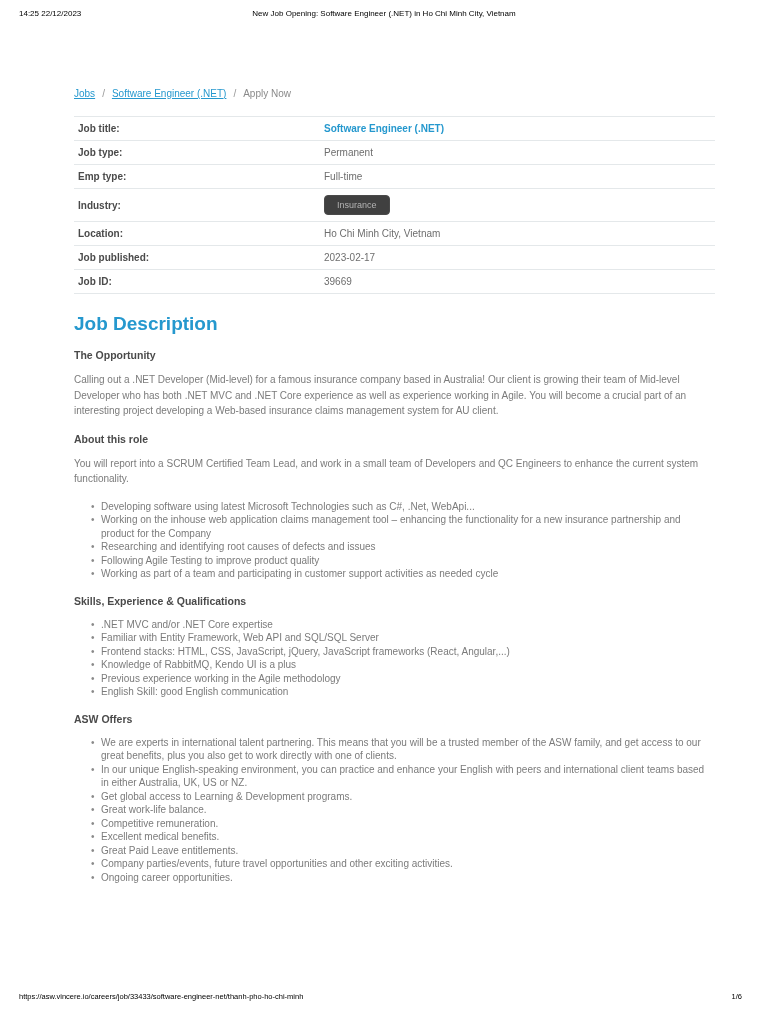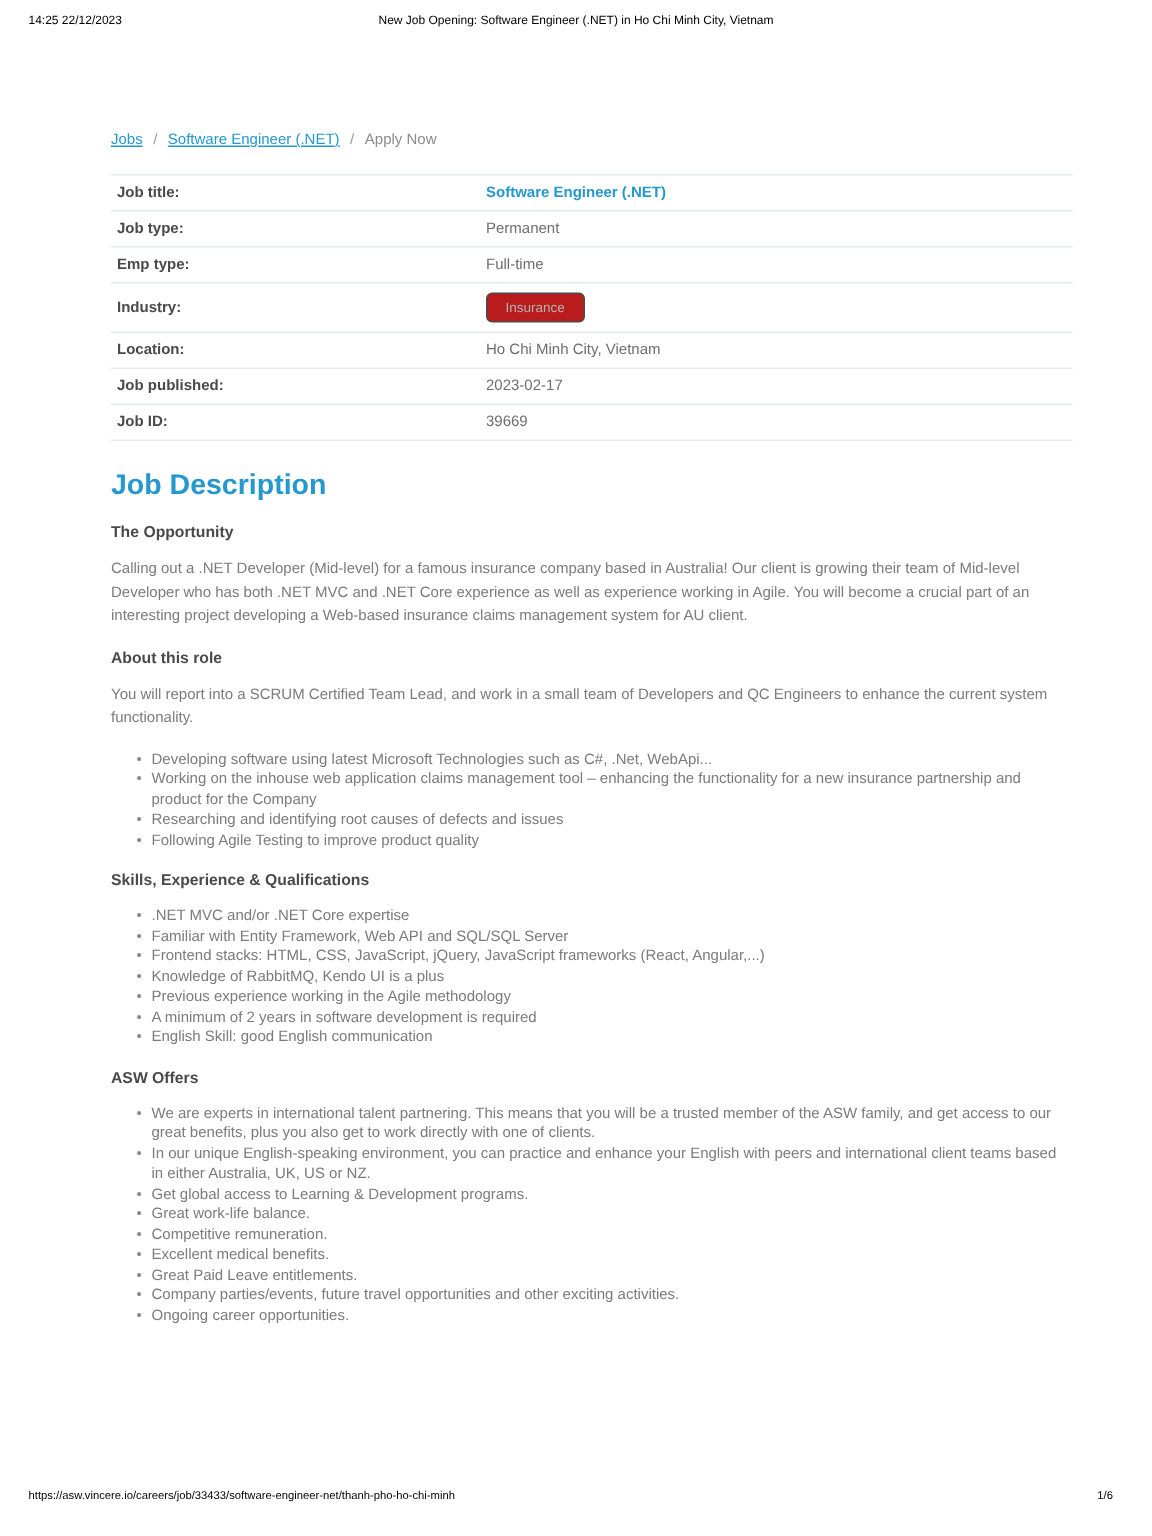--- a/index.html
+++ b/index.html
@@ -33,21 +33,21 @@
   .breadcrumb .sep{color:#9a9a9a;margin:0 7px;}
   .breadcrumb .current{color:#8a8a8a;}
   
   .job-table{border-bottom:1px solid var(--divider);margin-bottom:19px;}
   .job-row{display:flex;align-items:center;border-top:1px solid var(--divider);padding:6px 4px;font-size:10px;}
   .job-label{width:246px;flex-shrink:0;font-weight:bold;color:var(--heading-text);}
   .job-value{color:#6e6e6e;}
   .job-value.link{color:var(--accent);font-weight:bold;cursor:pointer;}
   .tag{
     display:inline-block;border:1px solid var(--tag-border);border-radius:4px;
-    padding:4px 12px;color:var(--tag-text);font-size:9px;cursor:pointer;background:#b91c1c;
+    padding:4px 12px;color:var(--tag-text);font-size:9px;cursor:pointer;background:#404040;
   }
   
   .jd-heading{font-size:19px;font-weight:700;color:var(--accent);margin:0 0 10px 0;}
   .section h3{font-size:10.5px;font-weight:bold;color:var(--heading-text);margin:14px 0 11px 0;}
   .section p{font-size:10px;line-height:15.5px;margin:0 0 13px 0;color:var(--body-text);}
   .section ul{list-style:none;margin:0 0 13px 0;padding:0 0 0 27px;}
   .section li{position:relative;font-size:10px;line-height:13.5px;color:var(--body-text);padding-right:6px;}
   .section li::before{content:"\2022";position:absolute;left:-10px;color:#8a8a8a;}
 </style>
 </head>
@@ -109,31 +109,31 @@
         <p>Calling out a .NET Developer (Mid-level) for a famous insurance company based in Australia! Our client is growing their team of Mid-level Developer who has both .NET MVC and .NET Core experience as well as experience working in Agile. You will become a crucial part of an interesting project developing a Web-based insurance claims management system for AU client.</p>
       </div>
       <div class="section">
         <h3>About this role</h3>
         <p>You will report into a SCRUM Certified Team Lead, and work in a small team of Developers and QC Engineers to enhance the current system functionality.</p>
         <ul>
           <li>Developing software using latest Microsoft Technologies such as C#, .Net, WebApi...</li>
           <li>Working on the inhouse web application claims management tool – enhancing the functionality for a new insurance partnership and product for the Company</li>
           <li>Researching and identifying root causes of defects and issues</li>
           <li>Following Agile Testing to improve product quality</li>
+          <li>Working as part of a team and participating in customer support activities as needed cycle</li>
         </ul>
       </div>
       <div class="section">
         <h3>Skills, Experience &amp; Qualifications</h3>
         <ul>
           <li>.NET MVC and/or .NET Core expertise</li>
           <li>Familiar with Entity Framework, Web API and SQL/SQL Server</li>
           <li>Frontend stacks: HTML, CSS, JavaScript, jQuery, JavaScript frameworks (React, Angular,...)</li>
           <li>Knowledge of RabbitMQ, Kendo UI is a plus</li>
           <li>Previous experience working in the Agile methodology</li>
-          <li>A minimum of 2 years in software development is required</li>
           <li>English Skill: good English communication</li>
         </ul>
       </div>
       <div class="section">
         <h3>ASW Offers</h3>
         <ul>
           <li>We are experts in international talent partnering. This means that you will be a trusted member of the ASW family, and get access to our great benefits, plus you also get to work directly with one of clients.</li>
           <li>In our unique English-speaking environment, you can practice and enhance your English with peers and international client teams based in either Australia, UK, US or NZ.</li>
           <li>Get global access to Learning &amp; Development programs.</li>
           <li>Great work-life balance.</li>

